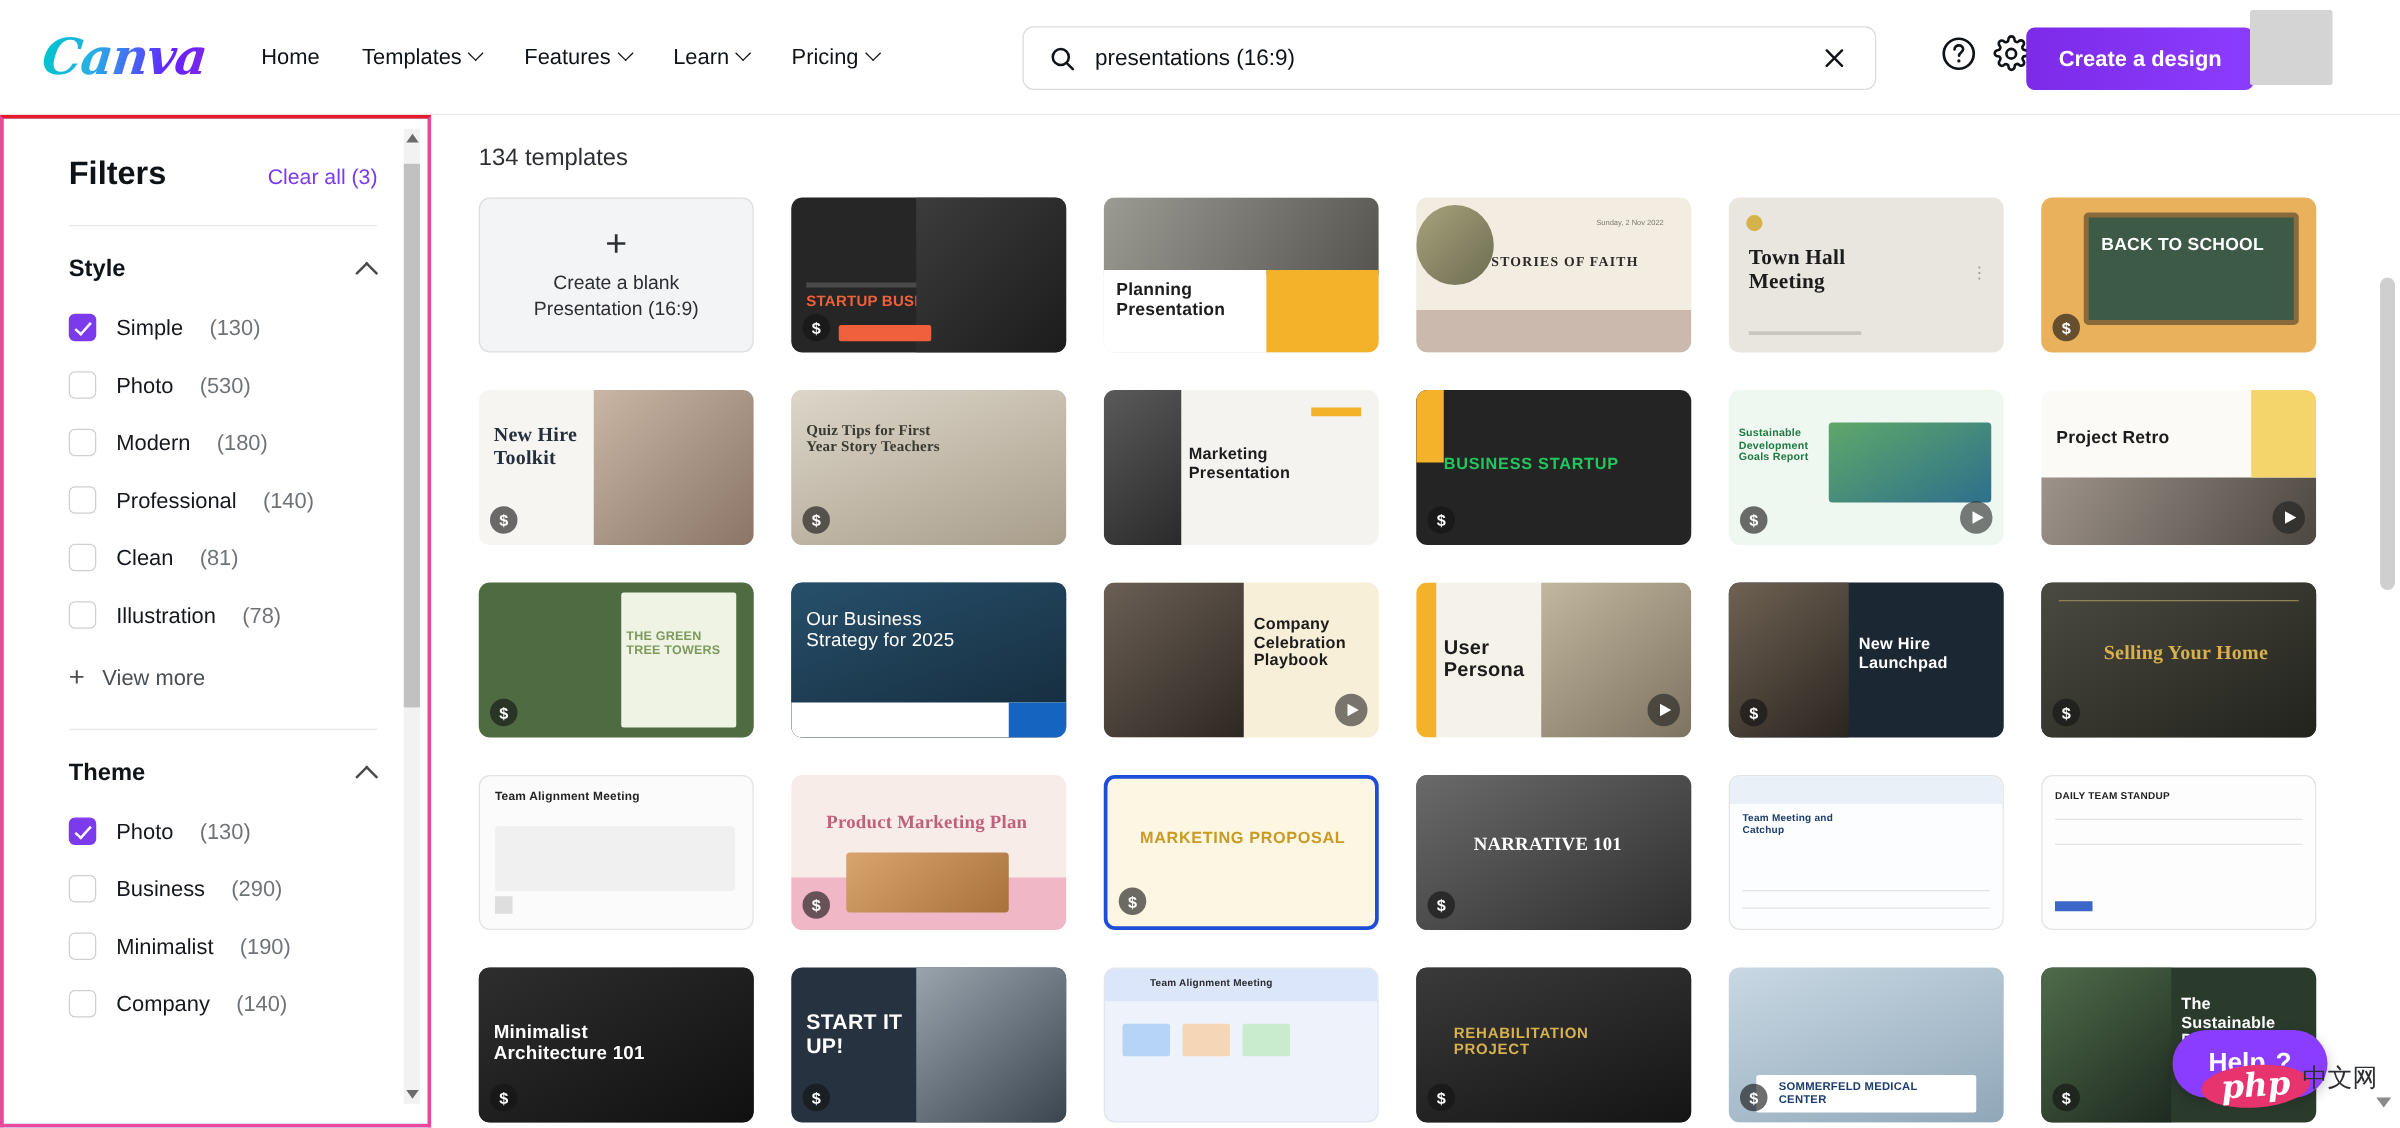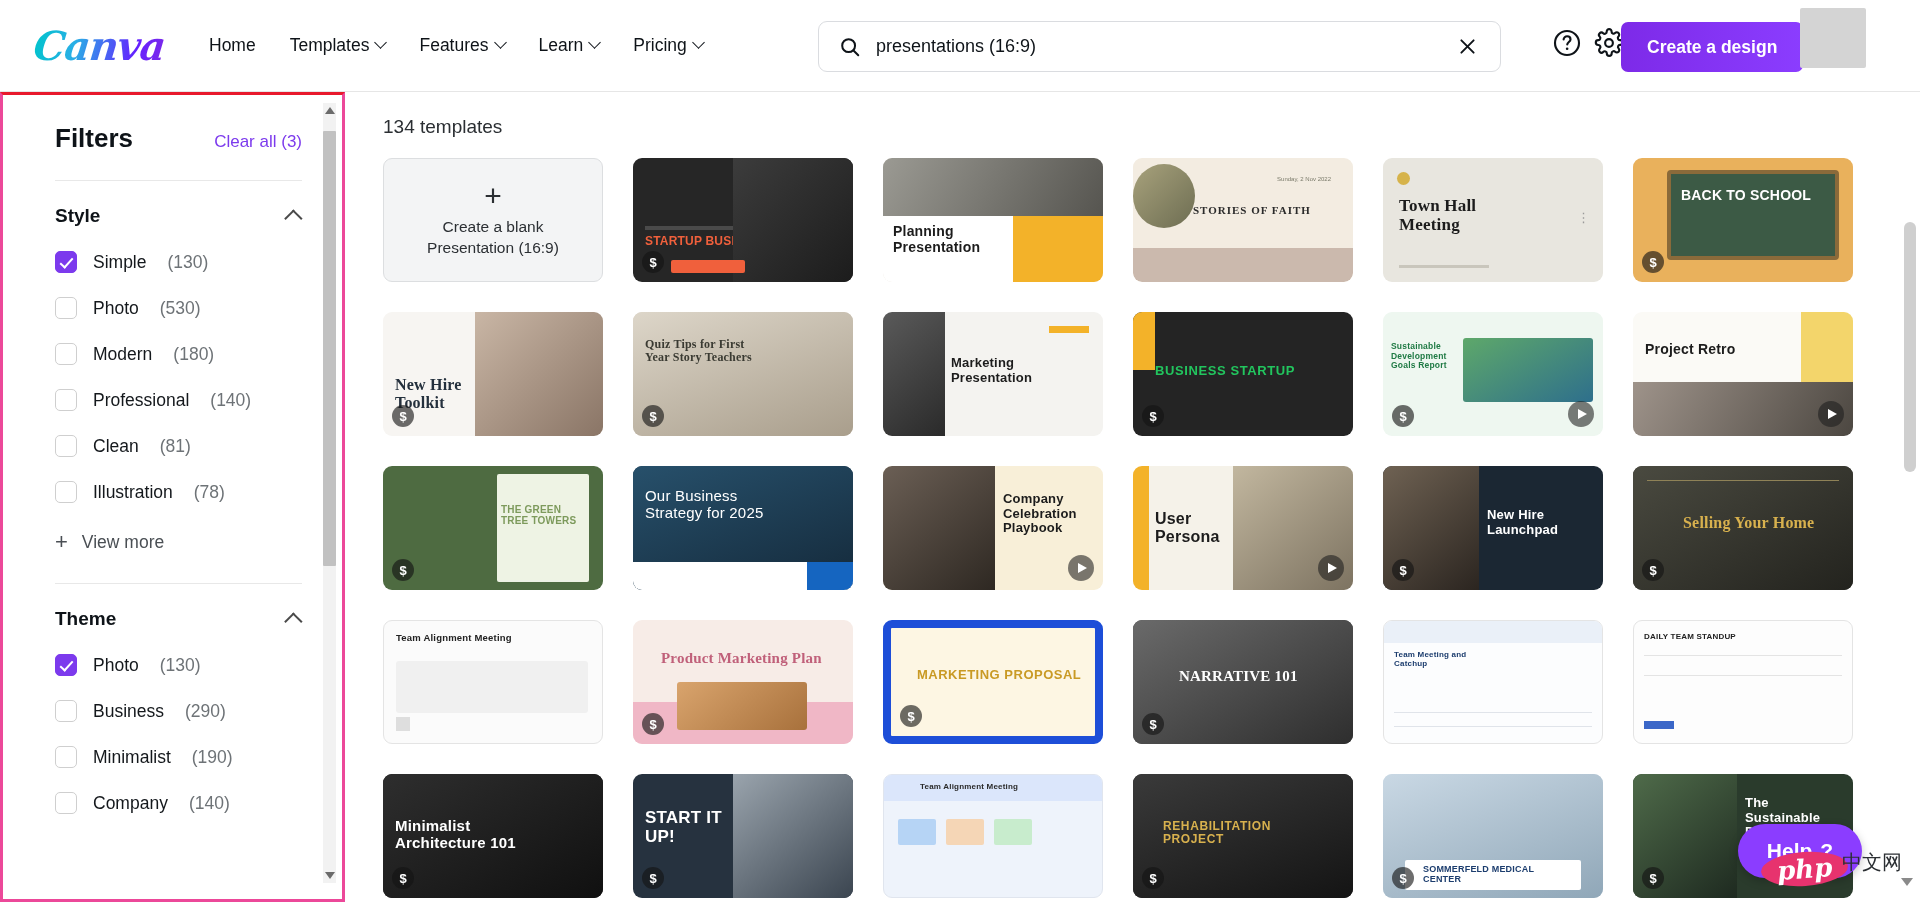--- a/index.html
+++ b/index.html
@@ -428,21 +428,21 @@
       </div>
 
       <div class="card" style="background:#e9b15c">
         <div style="position:absolute;left:34px;top:12px;right:14px;bottom:22px;background:#3c5a45;border:4px solid #8a6a3a;border-radius:4px;"></div>
         <div class="card-title" style="left:48px;top:30px;font-size:14px;color:#fff;">BACK TO SCHOOL</div>
         <div class="badge-pro">$</div>
       </div>
 
       <div class="card" style="background:#f7f5f2">
         <div style="position:absolute;right:0;top:0;width:128px;height:124px;background:linear-gradient(135deg,#c9b6a5,#8a7566);"></div>
-        <div class="card-title" style="left:12px;top:28px;font-size:16px;width:70px;color:#24303d;font-family:'Liberation Serif',serif;margin-top:36px;">New Hire Toolkit</div>
+        <div class="card-title" style="left:12px;top:28px;font-size:16px;width:70px;color:#24303d;font-family:'Liberation Serif',serif;">New Hire Toolkit</div>
         <div class="badge-pro">$</div>
       </div>
 
       <div class="card" style="background:#ded8cd">
         <div style="position:absolute;inset:0;background:linear-gradient(160deg,#ddd6c9,#a99e8c);"></div>
         <div class="card-title" style="left:12px;top:26px;font-size:12px;width:125px;color:#3a3a32;font-family:'Liberation Serif',serif;">Quiz Tips for First Year Story Teachers</div>
         <div class="badge-pro">$</div>
       </div>
 
       <div class="card" style="background:#f4f3f0">
@@ -516,21 +516,21 @@
         <div style="position:absolute;left:12px;bottom:12px;width:14px;height:14px;background:#dedede;"></div>
       </div>
 
       <div class="card" style="background:#f7ece7">
         <div style="position:absolute;left:0;bottom:0;right:0;height:42px;background:#f0b7c6;"></div>
         <div style="position:absolute;left:44px;bottom:14px;width:130px;height:48px;background:linear-gradient(140deg,#d9a46d,#a8713c);border-radius:3px;"></div>
         <div class="card-title" style="left:28px;top:30px;font-size:15px;width:170px;color:#c0607a;font-family:'Liberation Serif',serif;">Product Marketing Plan</div>
         <div class="badge-pro">$</div>
       </div>
 
-      <div class="card" style="background:#fdf6e3;border:8px solid #1d4ed8">
+      <div class="card" style="background:#fdf6e3;border:3px solid #1d4ed8">
         <div class="card-title" style="left:26px;top:40px;font-size:13px;width:165px;color:#c99a24;letter-spacing:.5px;">MARKETING PROPOSAL</div>
         <div class="badge-pro">$</div>
       </div>
 
       <div class="card" style="background:#4a4a4a">
         <div style="position:absolute;inset:0;background:linear-gradient(150deg,#6a6a6a,#2e2e2e);"></div>
         <div class="card-title" style="left:46px;top:48px;font-size:15px;color:#fff;font-family:'Liberation Serif',serif;">NARRATIVE 101</div>
         <div class="badge-pro">$</div>
       </div>
 

